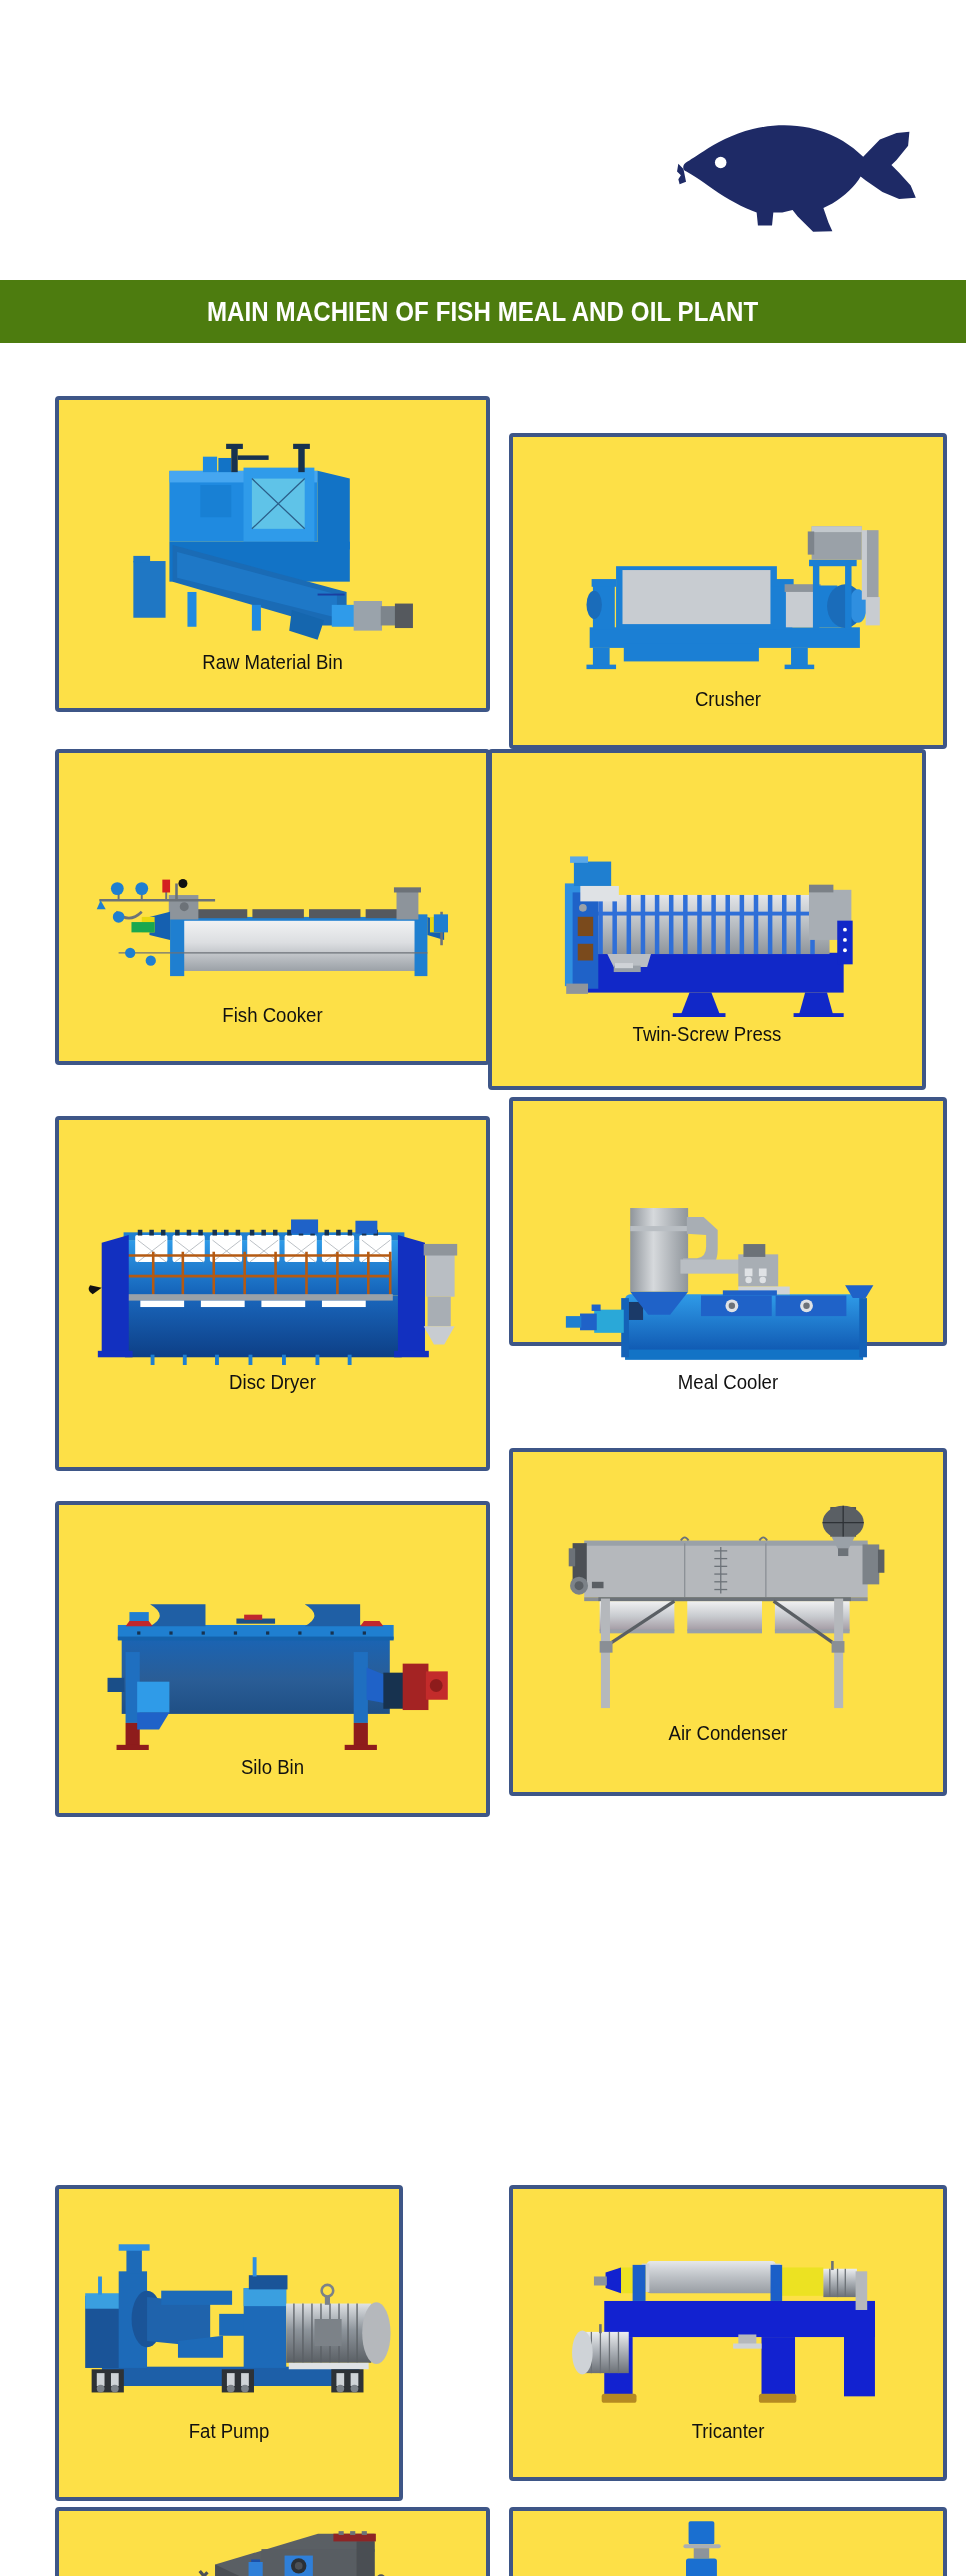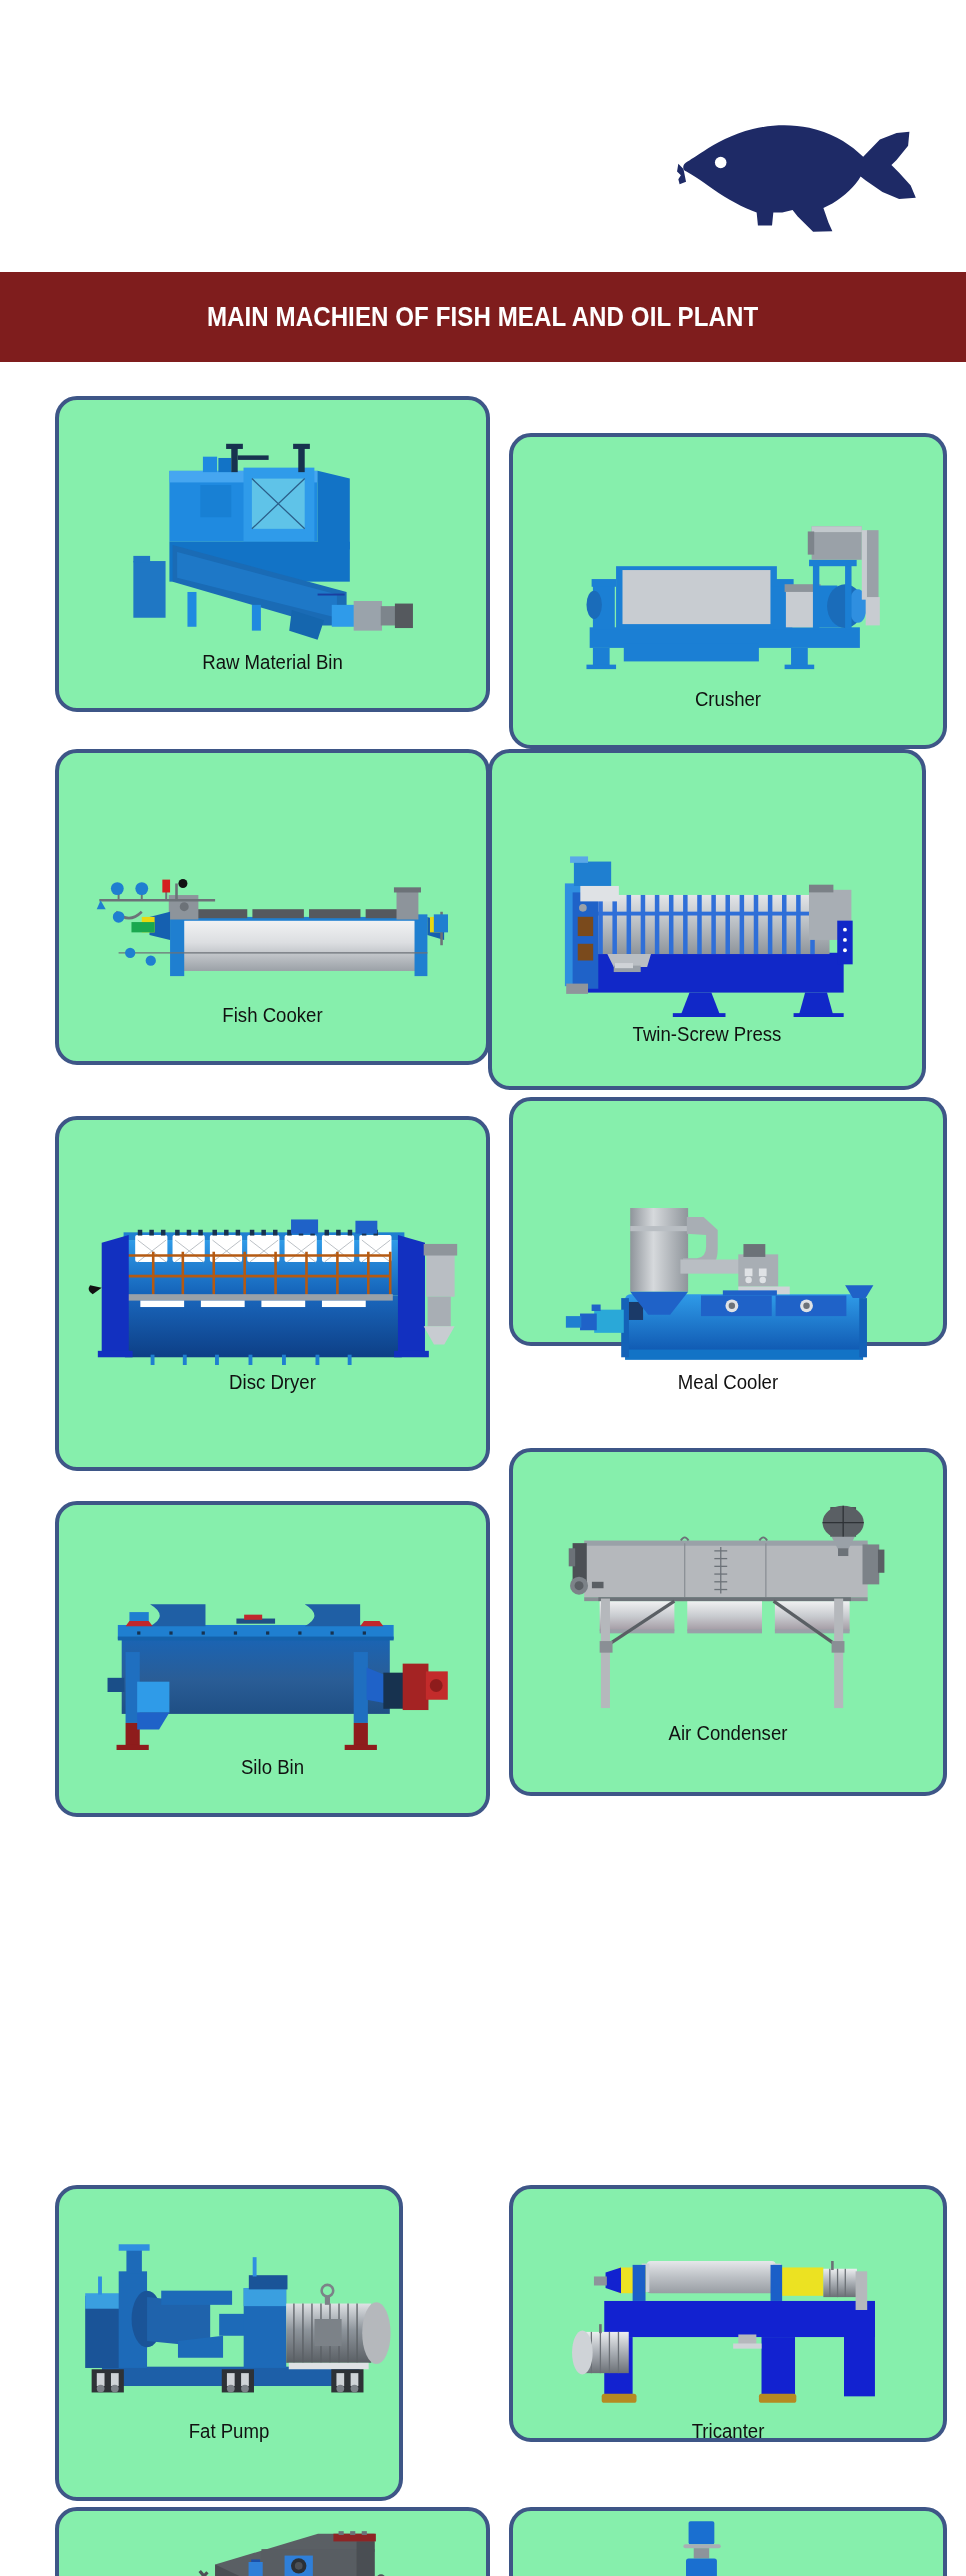--- a/index.html
+++ b/index.html
@@ -29,24 +29,24 @@
     top: 106px;
     width: 258px;
     height: 138px;
   }
   .fish-logo svg { display: block; width: 100%; height: 100%; }
 
   
   .title-banner {
     position: absolute;
     left: 0;
-    top: 272px;
+    top: 280px;
     width: 966px;
-    height: 90px;
-    background: #7f1d1d;
+    height: 63px;
+    background: #4d7c0f;
     display: flex;
     align-items: center;
     justify-content: center;
   }
   .title-text {
     color: #ffffff;
     font-family: "Liberation Sans", sans-serif;
     font-weight: bold;
     font-size: 28px;
     letter-spacing: 0.1px;
@@ -59,23 +59,23 @@
   .cards-grid {
     position: absolute;
     left: 0;
     top: 351px;
     width: 966px;
     height: 2225px;
   }
   .card {
     position: absolute;
     box-sizing: border-box;
-    background: #86efac;
+    background: #fde047;
     border: 4.5px solid #3e5687;
-    border-radius: 22px;
+    border-radius: 4px;
   }
   .card-figure {
     position: absolute;
     left: 0; right: 0;
     display: flex;
     align-items: flex-end;
     justify-content: center;
     overflow: hidden;
   }
   .card-figure svg { display: block; }
@@ -94,21 +94,21 @@
   .c0 { left: 55px;  top: 45px;   width: 435px; height: 316px; }
   .c2 { left: 55px;  top: 398px;  width: 435px; height: 316px; }
   .c4 { left: 55px;  top: 765px; width: 435px; height: 355px; }
   .c6 { left: 55px;  top: 1126px; width: 435px; height: 316px; margin-top: 24px; }
   .c8 { left: 55px;  top: 1486px; width: 348px; height: 316px; }
   
   .c1 { left: 509px; top: 45px;   width: 438px; height: 316px; margin-top: 37px; }
   .c3 { left: 488px; top: 398px;  width: 438px; height: 341px; }
   .c5 { left: 509px; top: 746px; width: 438px; height: 249px; }
   .c7 { left: 509px; top: 1097px; width: 438px; height: 348px; }
-  .c9 { left: 509px; top: 1834px; width: 438px; height: 257px; }
+  .c9 { left: 509px; top: 1834px; width: 438px; height: 296px; }
 
   .fig-a { top: 26px;  height: 219px; }
   .lab-a { top: 251px; }
   .fig-b { top: 39px;  height: 225px; }
   .lab-b { top: 270px; }
 </style>
 </head>
 <body>
 
 <div class="logo-area">

